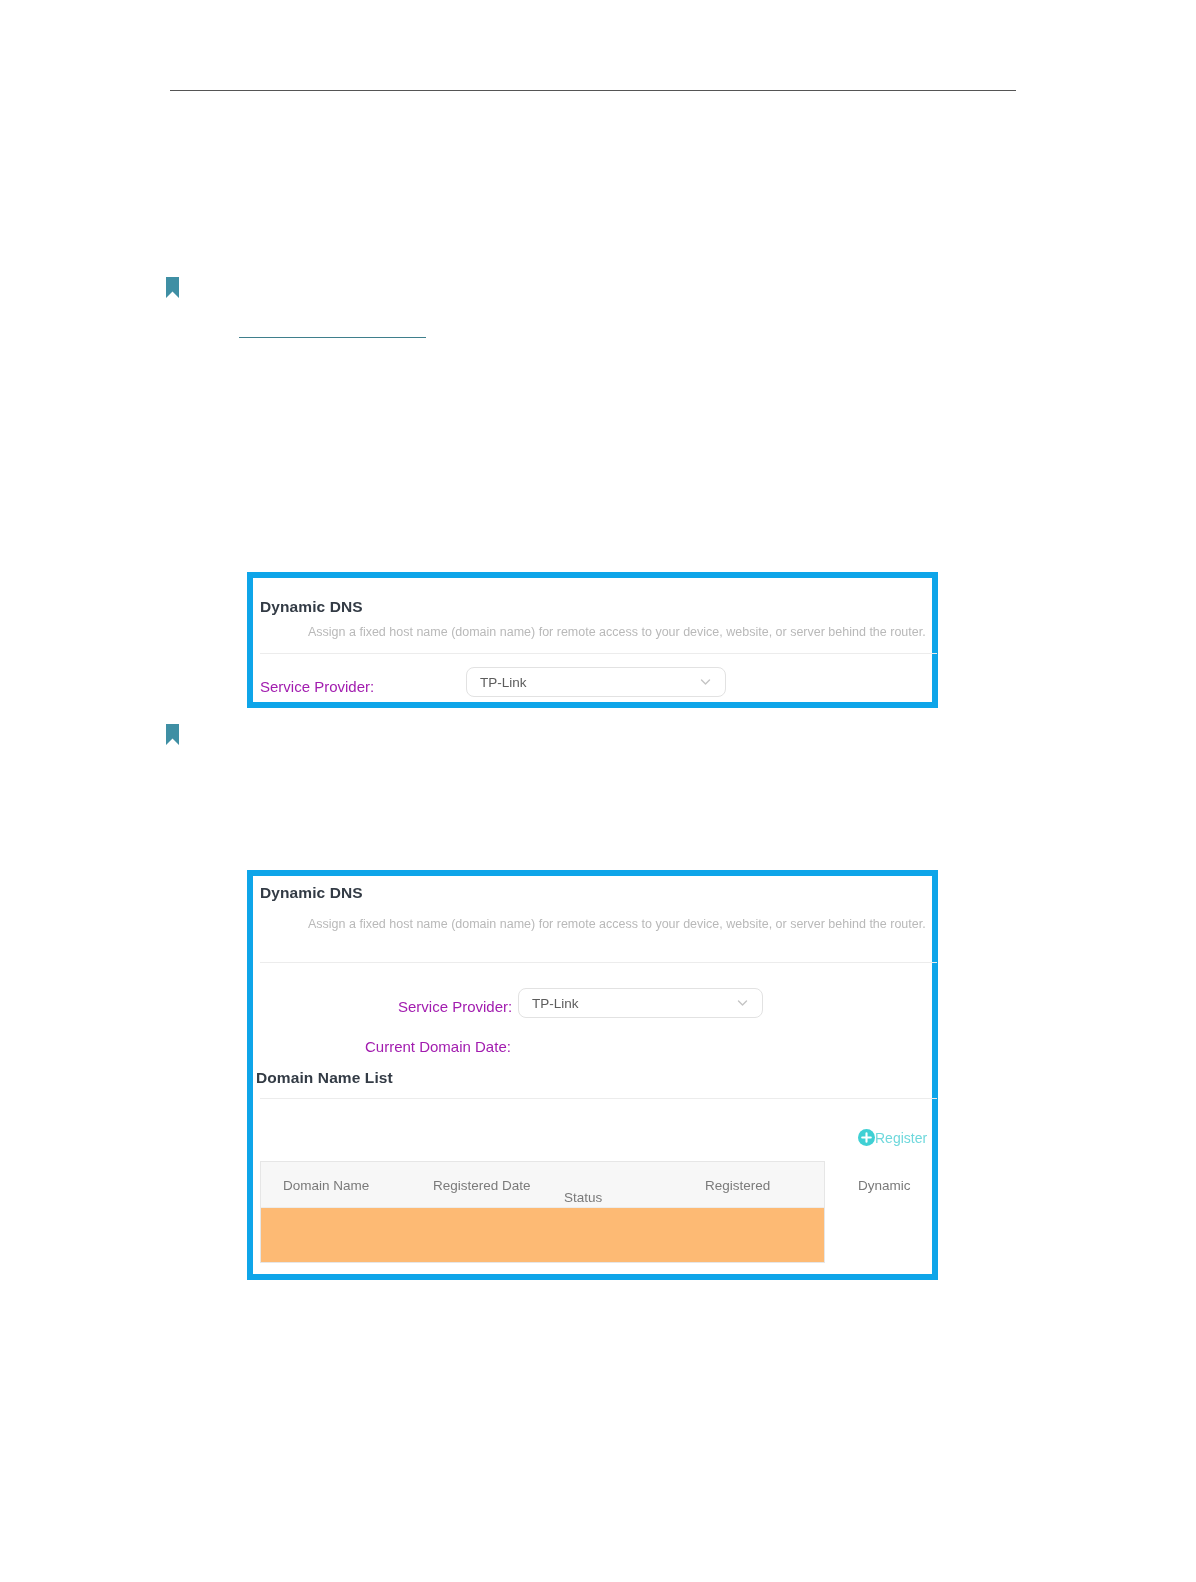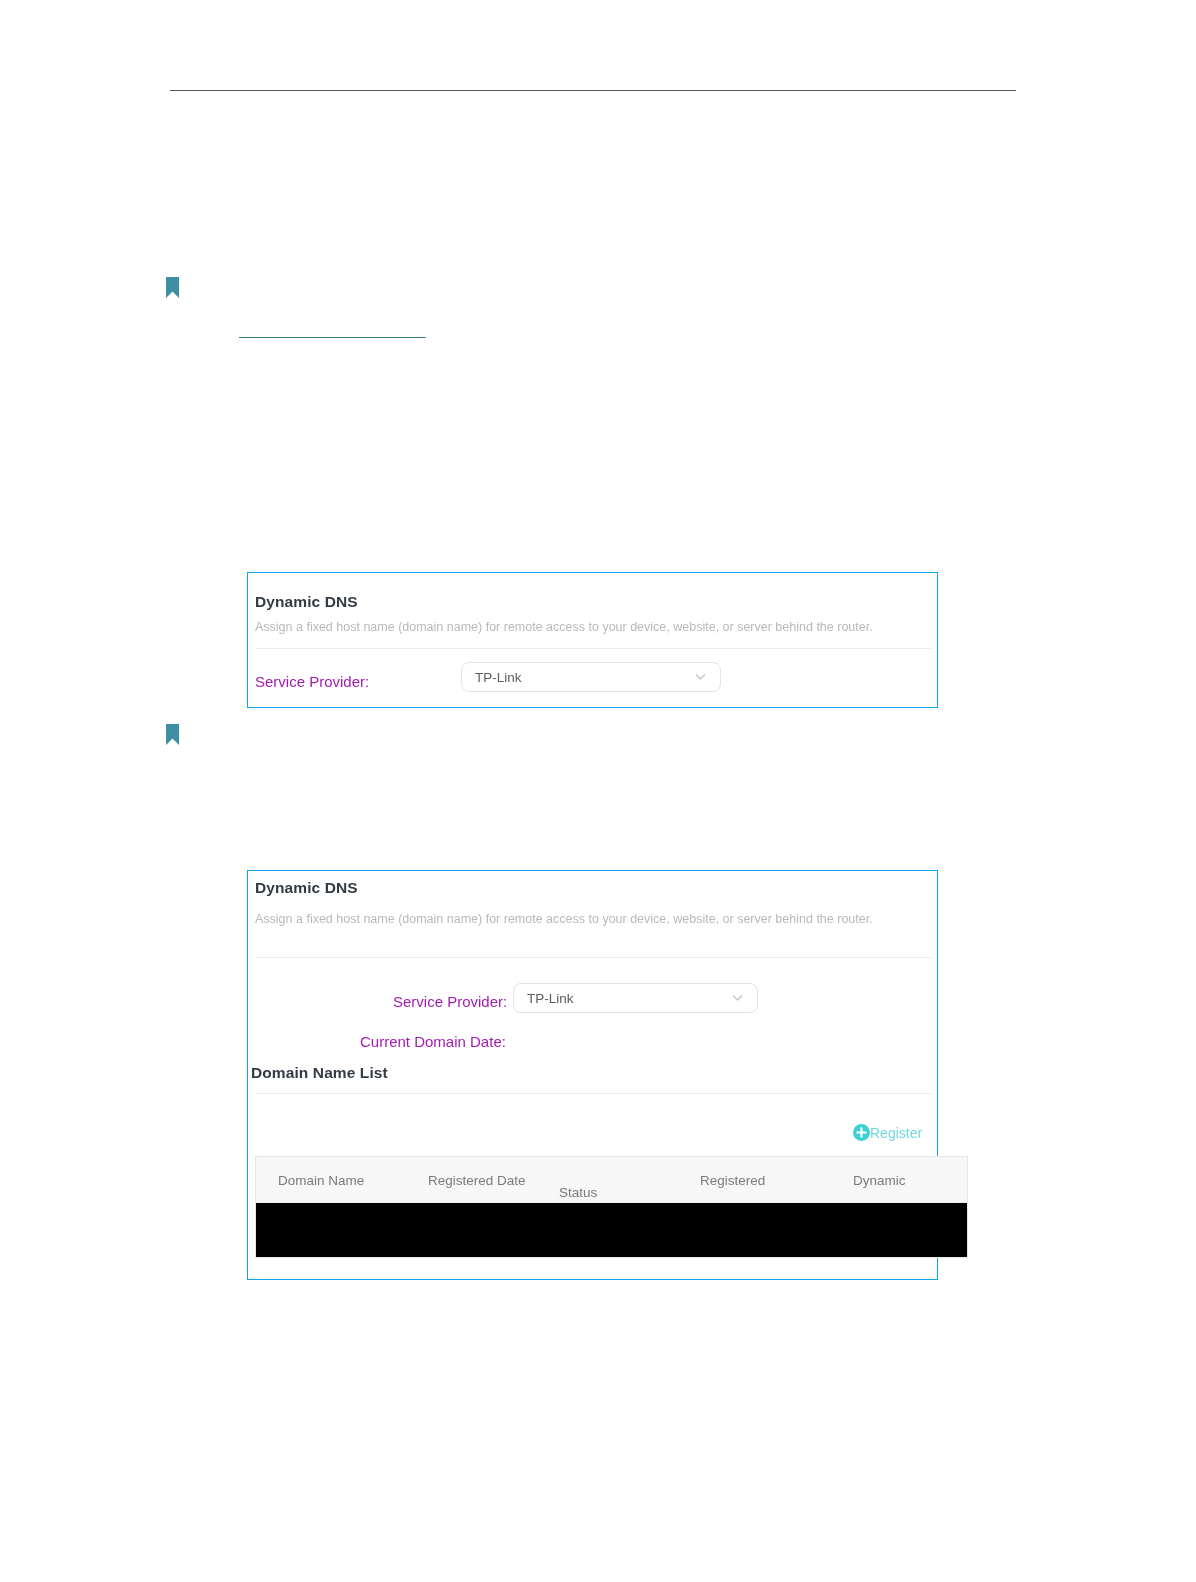--- a/index.html
+++ b/index.html
@@ -44,35 +44,36 @@
     top: 337px;
     width: 187px;
     height: 0;
     border-top: 1.5px solid #3f7f8c;
   }
 
   
   .panel {
     position: absolute;
     background: #ffffff;
-    border: 1px solid #0ea5e9;
+    border: 6px solid #0ea5e9;
     box-sizing: border-box;
   }
 
   .panel-title {
     font-size: 15.5px;
     font-weight: bold;
     color: #333b45;
     letter-spacing: .1px;
   }
 
   .panel-desc {
     font-size: 12.5px;
     color: #b9b9b9;
     line-height: 1.32;
+    margin-left: 48px;
   }
 
   .panel-divider {
     height: 0;
     border-top: 1px solid #ececec;
   }
 
   .field-label {
     font-size: 15px;
     color: #a21caf;
@@ -151,25 +152,25 @@
   .register-label {
     font-size: 14px;
     color: #6fd8dc;
   }
 
   
   .dn-table {
     position: absolute;
     left: 7px;
     top: 285px;
-    width: 713px;
+    width: 565px;
     height: 102px;
     box-sizing: border-box;
     border: 1px solid #e6e6e6;
-    background: #000000;
+    background: #fdba74;
   }
   .dn-thead {
     height: 45px;
     background: #f7f7f7;
     border-bottom: 1px solid #ececec;
     position: relative;
   }
   .dn-th {
     position: absolute;
     top: 50%;

